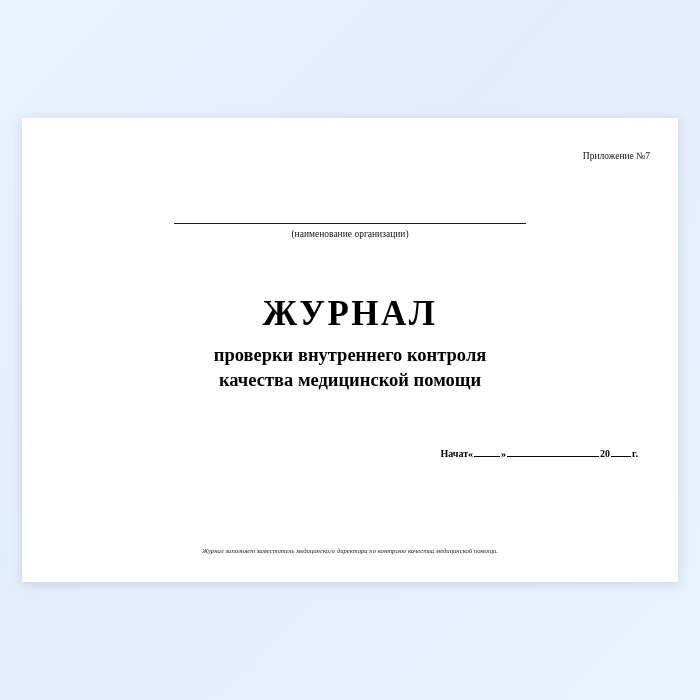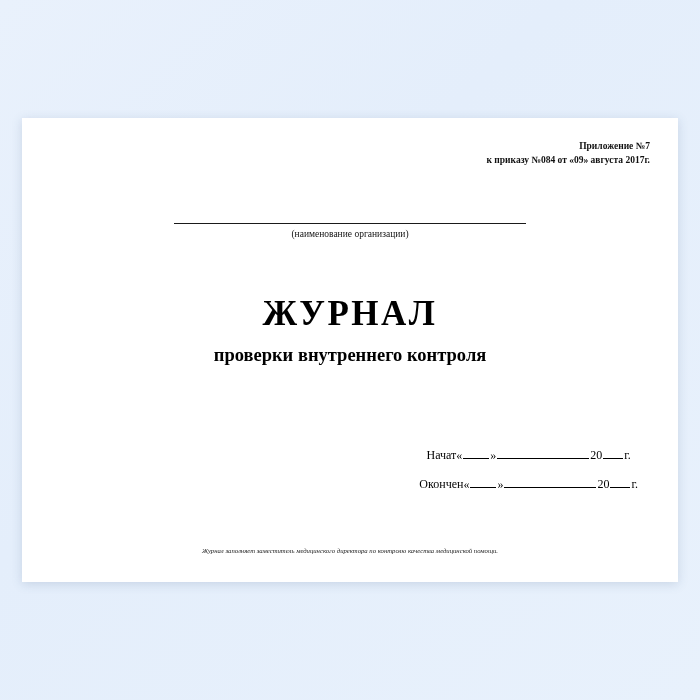--- a/index.html
+++ b/index.html
@@ -31,24 +31,24 @@
   .page-inner {
     position: relative;
     width: 100%;
     height: 100%;
     padding: 0;
     box-sizing: border-box;
   }
   .appendix {
     position: absolute;
     right: 28px;
-    top: 22px;
+    top: 32px;
     text-align: right;
     font-size: 9.5px;
-    font-weight: bold;
+    font-weight: normal;
     line-height: 1.45;
     color: #111;
     font-family: "Liberation Serif", serif;
   }
   .appendix div {
     white-space: nowrap;
   }
   .org-block {
     position: absolute;
     left: 0;
@@ -88,23 +88,23 @@
     margin-top: 10px;
     font-size: 18.5px;
     font-weight: bold;
     line-height: 1.35;
     font-family: Liberation Serif, serif;
   }
   .dates-block {
     position: absolute;
     right: 40px;
     top: 330px;
-    text-align: center;
-    font-size: 12px;
-    font-weight: normal;
+    text-align: left;
+    font-size: 10px;
+    font-weight: bold;
     color: #000;
     font-family: "Liberation Serif", serif;
   }
   .date-row {
     margin-bottom: 14px;
     white-space: nowrap;
   }
   .date-row .gap-sm {
     display: inline-block;
     width: 26px;
@@ -137,41 +137,38 @@
 </style>
 </head>
 <body>
 
 <div class="stage">
   <div class="page">
     <div class="page-inner">
 
       <div class="appendix">
         <div>Приложение №7</div>
-        <div>к приказу №084 от «09» августа 2017г.</div>
       </div>
 
       <div class="org-block">
         <span class="org-line"></span>
         <div class="org-caption">(наименование организации)</div>
       </div>
 
       <div class="title-block">
         <div class="title-main">ЖУРНАЛ</div>
         <div class="title-sub">
           <div>проверки внутреннего контроля</div>
+          <div>качества медицинской помощи</div>
         </div>
       </div>
 
       <div class="dates-block">
         <div class="date-row">
           <span>Начат</span><span>«</span><span class="gap-sm"></span><span>»</span><span class="gap-lg"></span><span>20</span><span class="gap-xs"></span><span>г.</span>
-        </div>
-        <div class="date-row">
-          <span>Окончен</span><span>«</span><span class="gap-sm"></span><span>»</span><span class="gap-lg"></span><span>20</span><span class="gap-xs"></span><span>г.</span>
         </div>
       </div>
 
       <div class="footnote">Журнал заполняет заместитель медицинского директора по контролю качества медицинской помощи.</div>
 
     </div>
   </div>
 </div>
 
 </body></html>

